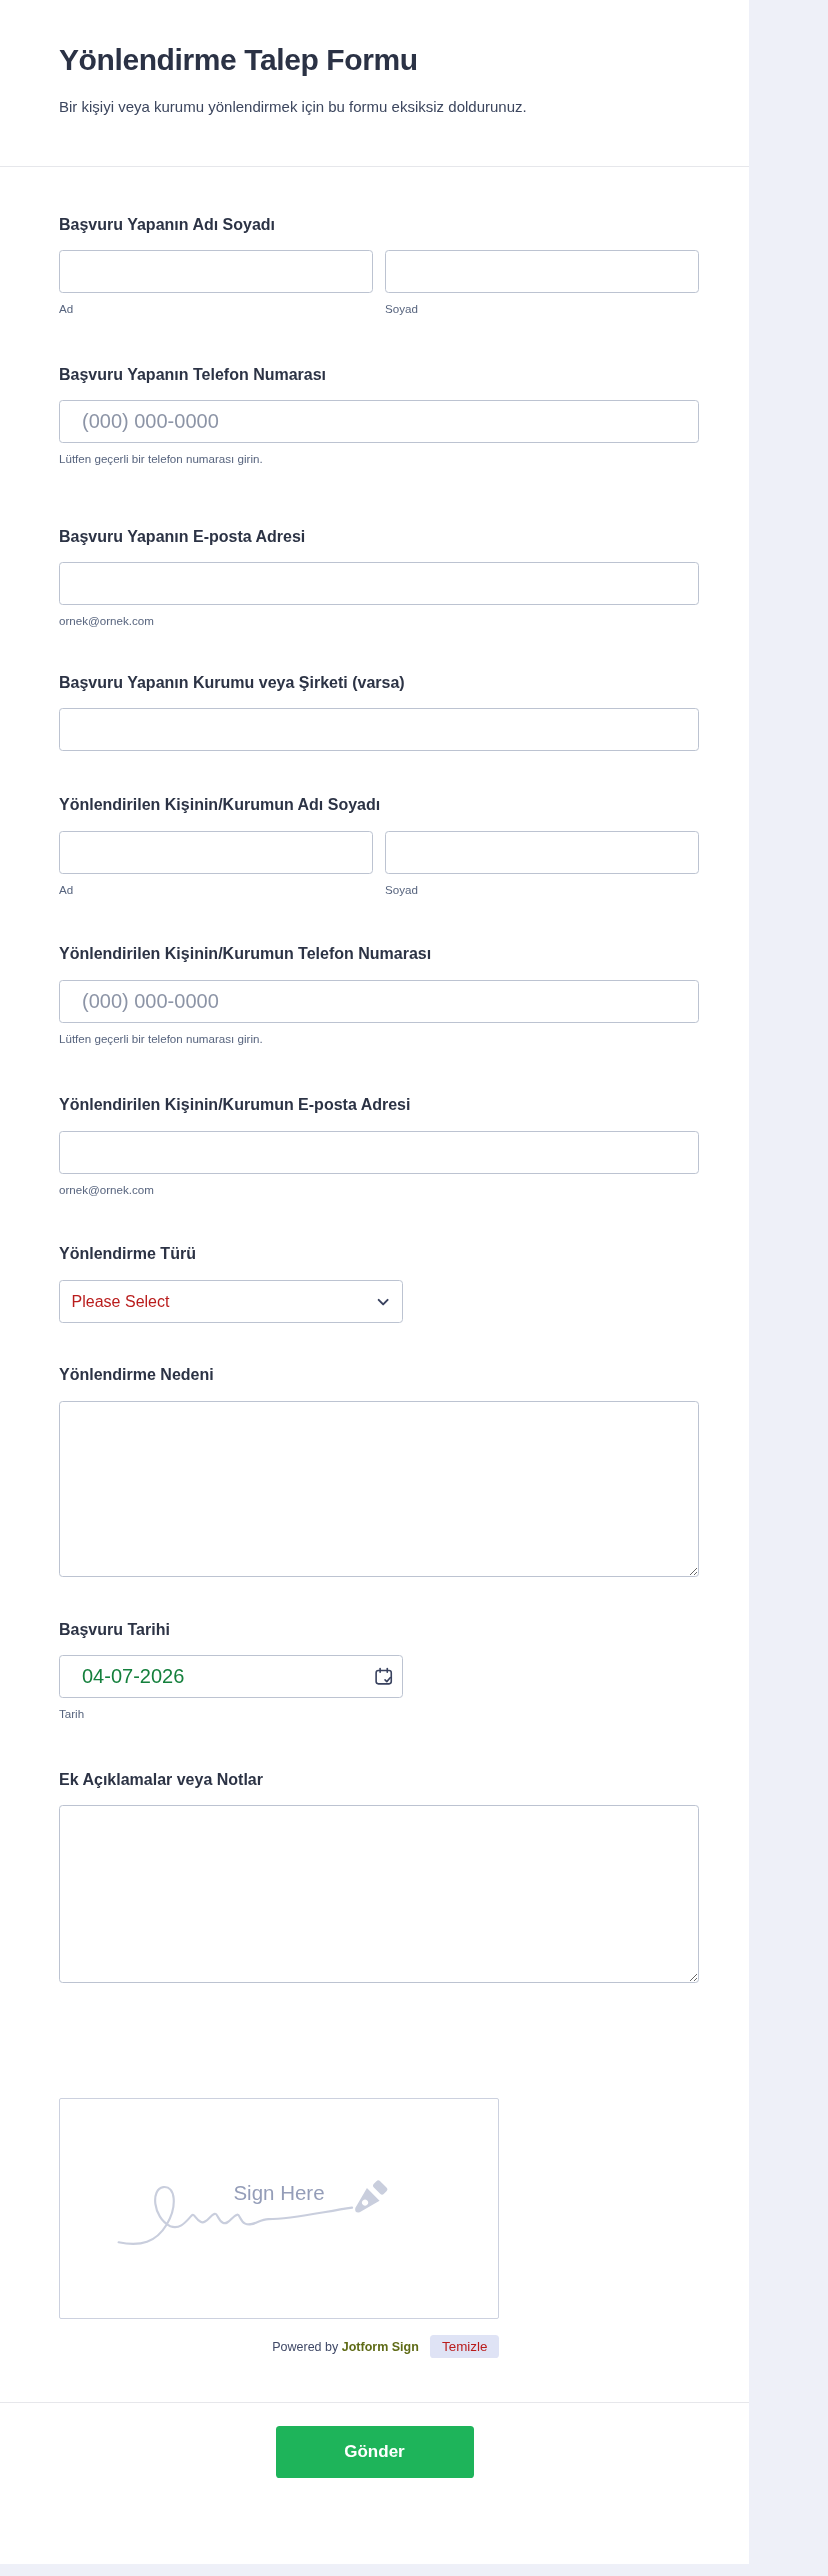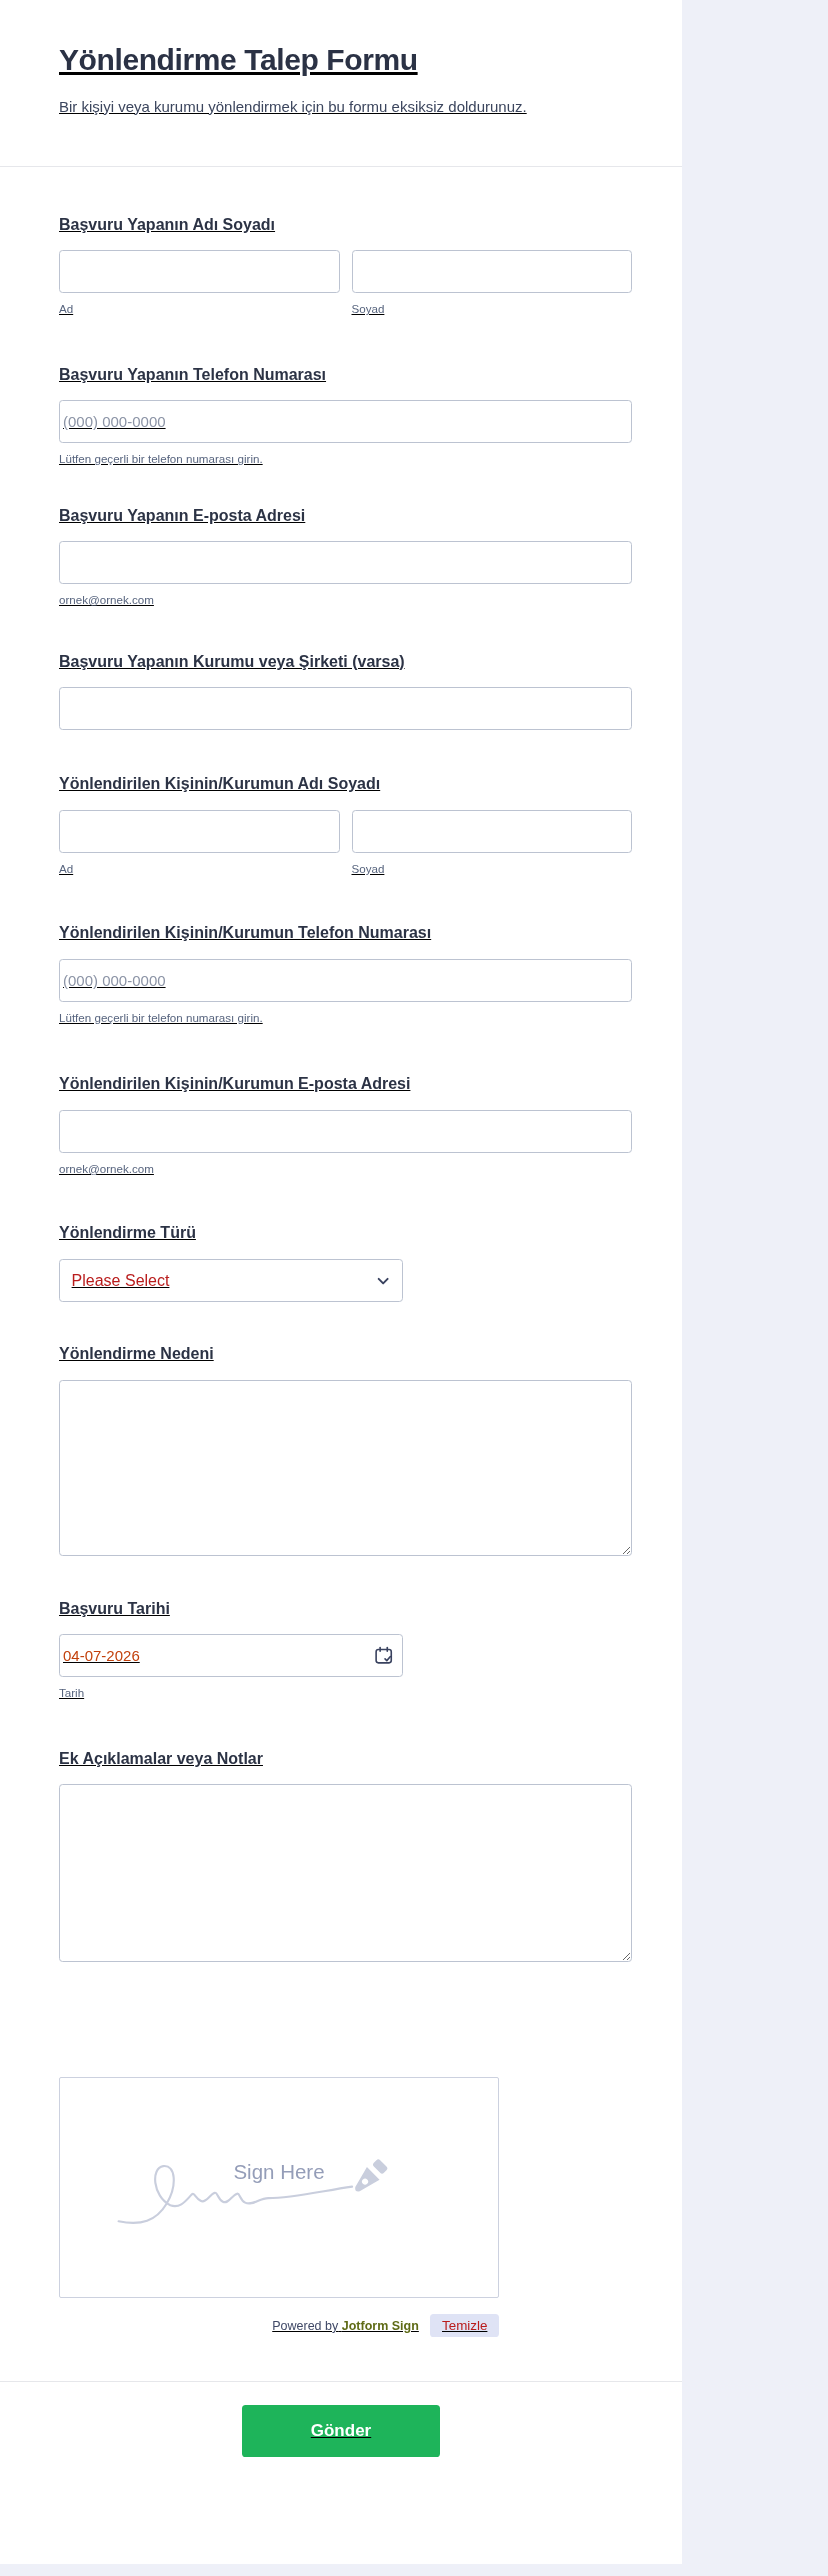--- a/index.html
+++ b/index.html
@@ -4,24 +4,23 @@
 <style>
   * { box-sizing: border-box; }
   html, body { margin: 0; padding: 0; }
   body {
     width: 829px;
     background: #eef0f8;
     font-family: "Liberation Sans", "DejaVu Sans", sans-serif;
     padding-bottom: 12.5px;
   }
   .card {
-    width: 682px;
+    width: 749px;
     background: #ffffff;
     min-height: 2564px;
-    text-decoration: underline;
   }
 
   
   .form-header { padding: 41px 59px 0 59px; }
   .form-title {
     margin: 0;
     font-size: 30px;
     line-height: 37px;
     font-weight: bold;
     color: #2b3245;
@@ -43,38 +42,38 @@
   .content { padding: 49px 50px 44px 59px; }
   .field { margin: 0; }
   .field .q-label {
     display: block;
     font-size: 16px;
     line-height: 18.7px;
     font-weight: bold;
     color: #2c3345;
     margin: 0 0 16px 0;
   }
-  .mb55 { margin-bottom: 49px; } .mb58 { margin-bottom: 40px; }
+  .mb55 { margin-bottom: 49px; } .mb58 { margin-bottom: 61px; }
   .mb51 { margin-bottom: 45px; } .mb54 { margin-bottom: 48px; }
   .mb56 { margin-bottom: 50px; } .mb48 { margin-bottom: 43px; }
   .mb49 { margin-bottom: 44px; } .mb160 { margin-bottom: 115px; }
 
   .row2 { display: flex; gap: 12px; }
   .col { flex: 1; min-width: 0; }
 
   input[type="text"] {
     display: block;
     width: 100%;
     height: 43px;
     border: 0.9px solid #bcc3d1;
     border-radius: 3.6px;
-    padding: 0 3px;
+    padding: 0 22px;
     font-family: inherit;
-    font-size: 15px;
-    color: #c2410c;
+    font-size: 20px;
+    color: #15803d;
     background: #fff;
     outline: none;
   }
   input[type="text"]::placeholder { color: #8c94a6; opacity: 1; }
   .single { width: 344px; }
 
   .sublabel {
     font-size: 11.6px;
     line-height: 14.3px;
     color: #57647e;

